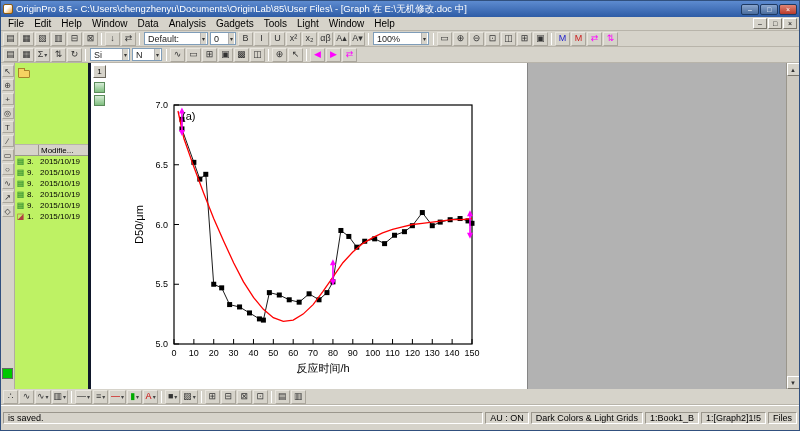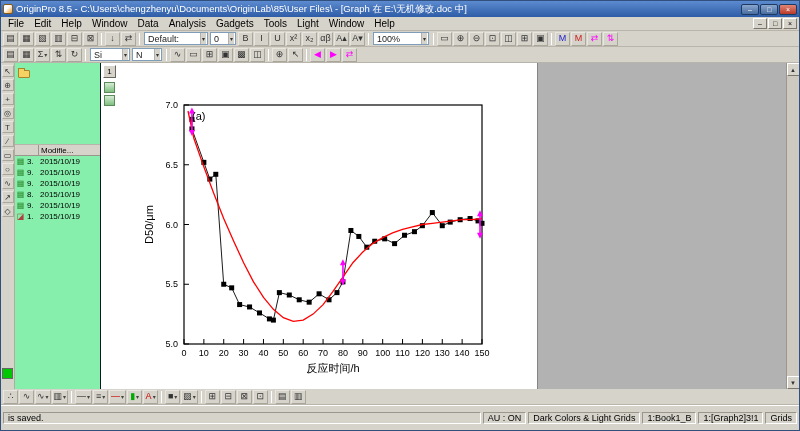--- a/index.html
+++ b/index.html
@@ -25,21 +25,21 @@
   .tbtn .cv{font-size:6px;color:#444}
   .tsep{width:1px;height:12px;background:#9a968c;border-right:1px solid #fff;margin:0 2px}
   .combo{height:13px;background:#fff;border:1px solid #7f9db9;display:inline-flex;align-items:center;font-size:9px;padding:0 1px 0 3px;gap:2px;color:#222}
   .combo .cv{font-size:6px;color:#333;background:#d6d3ca;height:11px;display:flex;align-items:center;padding:0 1px;border-left:1px solid #b0b0b0;margin-left:auto}
   
   .main{flex:1;display:flex;min-height:0}
   .left-toolbar{width:14px;background:#d6d3ca;border-right:1px solid #b0aca2;display:flex;flex-direction:column;align-items:center;padding:2px 0;gap:2px;flex:0 0 auto}
   .vtbtn{width:12px;height:12px;min-width:12px;font-size:8px;display:inline-flex;align-items:center;justify-content:center;color:#333;border:1px solid;border-color:#e9e6df #aaa69c #aaa69c #e9e6df;padding:0}
   .swatch{width:11px;height:11px;margin-top:auto;margin-bottom:8px;border:1px solid #666}
   
-  .project-panel{width:86px;background:#86efac;border-right:1px solid #0f172a;display:flex;flex-direction:column;font-size:8px;flex:0 0 auto}
+  .project-panel{width:76px;background:#bef264;border-right:3px solid #0f172a;display:flex;flex-direction:column;font-size:8px;flex:0 0 auto}
   .tree-area{height:82px;border-bottom:1px solid #b8b4aa;padding:4px 3px}
   .folder-icon{display:inline-block;width:12px;height:8px;background:#f5d262;border:1px solid #a8842a;border-radius:1px;position:relative;margin-top:3px}
   .folder-icon::before{content:"";position:absolute;top:-3px;left:-1px;width:5px;height:2px;background:#f5d262;border:1px solid #a8842a;border-bottom:none}
   .list-header{display:flex;background:#d6d3ca;border-bottom:1px solid #9a968c;height:11px;align-items:center;flex:0 0 auto}
   .list-header .hc1{width:24px;border-right:1px solid #9a968c;height:100%}
   .list-header .hc2{flex:1;padding-left:2px;overflow:hidden;white-space:nowrap}
   .prow{display:flex;align-items:center;height:11px;gap:2px;padding-left:1px;white-space:nowrap}
   .prow .ricon{font-size:8px;line-height:1;width:9px;text-align:center}
   .prow .rnum{width:11px}
   
@@ -520,17 +520,17 @@
           <span class="g">▥</span>
         </span>
       </span>
   </div>
 
   <div class="statusbar">
     <span class="sseg msg">is saved.</span>
     <span class="sseg">AU : ON</span>
     <span class="sseg">Dark Colors &amp; Light Grids</span>
     <span class="sseg">1:Book1_B</span>
-    <span class="sseg">1:[Graph2]3!1</span>
-    <span class="sseg">Grids</span>
+    <span class="sseg">1:[Graph2]1!5</span>
+    <span class="sseg">Files</span>
   </div>
 
 </div>
 
 </body></html>

